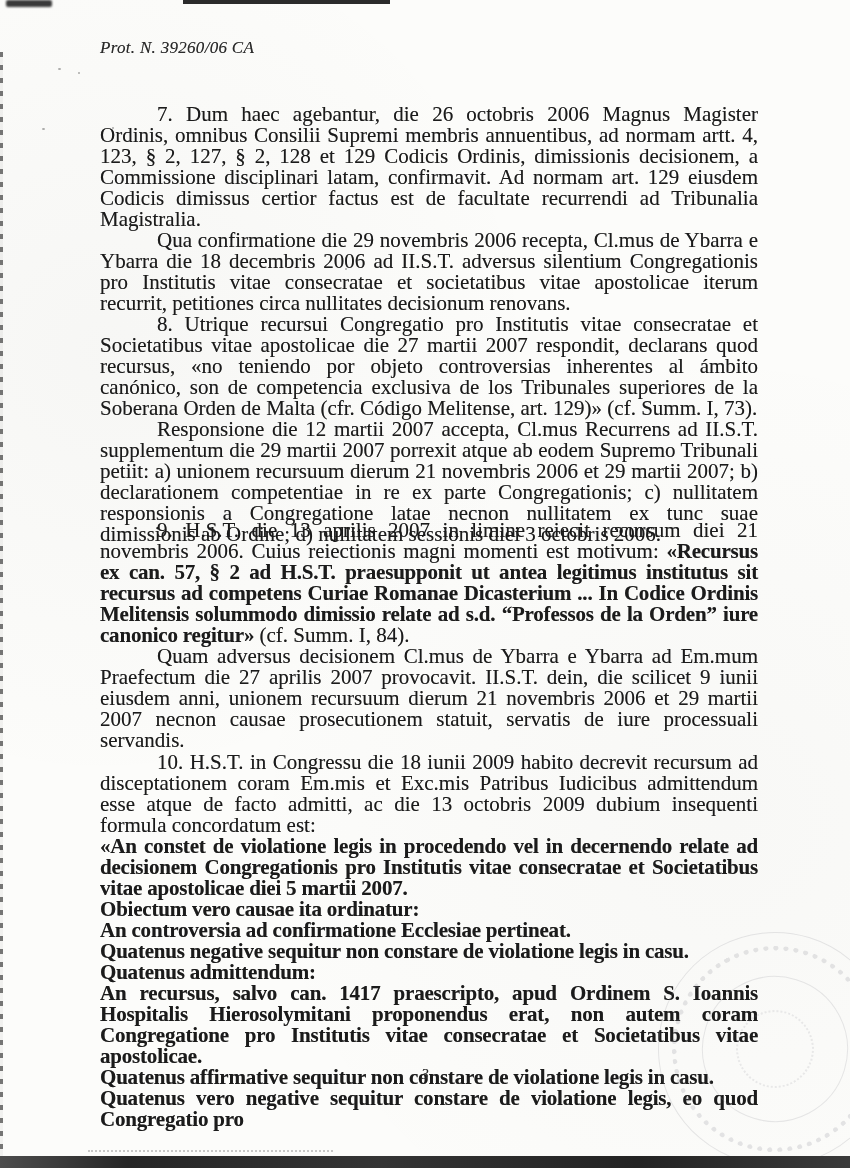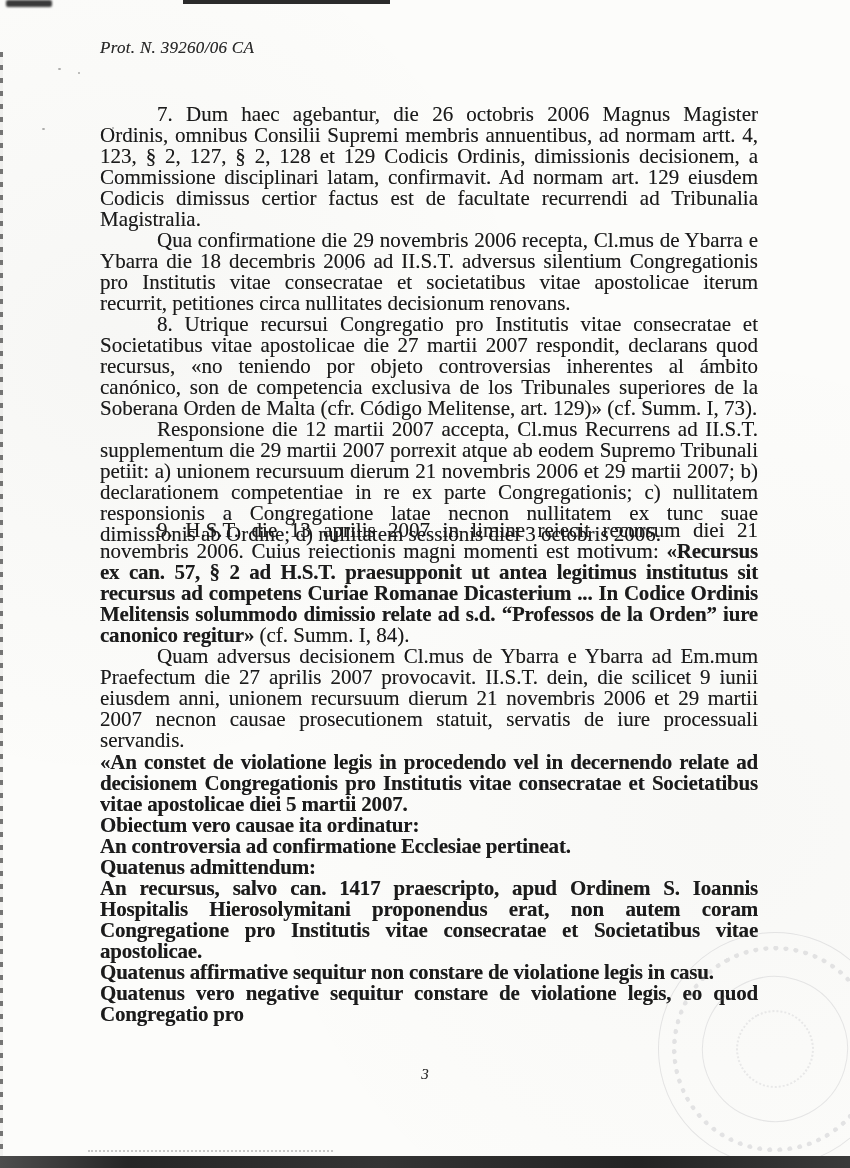--- a/index.html
+++ b/index.html
@@ -127,24 +127,26 @@
     <p>8. Utrique recursui Congregatio pro Institutis vitae consecratae et Societatibus vitae apostolicae die 27 martii 2007 respondit, declarans quod recursus, «no teniendo por objeto controversias inherentes al ámbito canónico, son de competencia exclusiva de los Tribunales superiores de la Soberana Orden de Malta (cfr. Código Melitense, art. 129)» (cf. Summ. I, 73).</p>
     <p>Responsione die 12 martii 2007 accepta, Cl.mus Recurrens ad II.S.T. supplementum die 29 martii 2007 porrexit atque ab eodem Supremo Tribunali petiit: a) unionem recursuum dierum 21 novembris 2006 et 29 martii 2007; b) declarationem competentiae in re ex parte Congregationis; c) nullitatem responsionis a Congregatione latae necnon nullitatem ex tunc suae dimissionis ab Ordine; d) nullitatem sessionis diei 3 octobris 2006.</p>
   </div>
 
   <div class="tblock blk3">
     <p><span>9. H.S.T. die 13 aprilis 2007 in limine reiecit recursum diei 21 novembris 2006. Cuius reiectionis magni momenti est motivum: </span><b>«Recursus ex can. 57, § 2 ad H.S.T. praesupponit ut antea legitimus institutus sit recursus ad competens Curiae Romanae Dicasterium ... In Codice Ordinis Melitensis solummodo dimissio relate ad s.d. “Professos de la Orden” iure canonico regitur»</b><span> (cf. Summ. I, 84).</span></p>
     <p>Quam adversus decisionem Cl.mus de Ybarra e Ybarra ad Em.mum Praefectum die 27 aprilis 2007 provocavit. II.S.T. dein, die scilicet 9 iunii eiusdem anni, unionem recursuum dierum 21 novembris 2006 et 29 martii 2007 necnon causae prosecutionem statuit, servatis de iure processuali servandis.</p>
   </div>
 
   <div class="tblock blk4">
+    <p>10. H.S.T. in Congressu die 18 iunii 2009 habito decrevit recursum ad disceptationem coram Em.mis et Exc.mis Patribus Iudicibus admittendum esse atque de facto admitti, ac die 13 octobris 2009 dubium insequenti formula concordatum est:</p>
     <div class="dubium">
       <p>«An constet de violatione legis in procedendo vel in decernendo relate ad decisionem Congregationis pro Institutis vitae consecratae et Societatibus vitae apostolicae diei 5 martii 2007.</p>
       <p>Obiectum vero causae ita ordinatur:</p>
       <p>An controversia ad confirmatione Ecclesiae pertineat.</p>
+      <p>Quatenus negative sequitur non constare de violatione legis in casu.</p>
       <p>Quatenus admittendum:</p>
       <p>An recursus, salvo can. 1417 praescripto, apud Ordinem S. Ioannis Hospitalis Hierosolymitani proponendus erat, non autem coram Congregatione pro Institutis vitae consecratae et Societatibus vitae apostolicae.</p>
       <p>Quatenus affirmative sequitur non constare de violatione legis in casu.</p>
       <p>Quatenus vero negative sequitur constare de violatione legis, eo quod Congregatio pro</p>
     </div>
   </div>
 
   <div class="stamp">
     <div class="ring-outer"></div>
     <div class="ring-text"></div>

